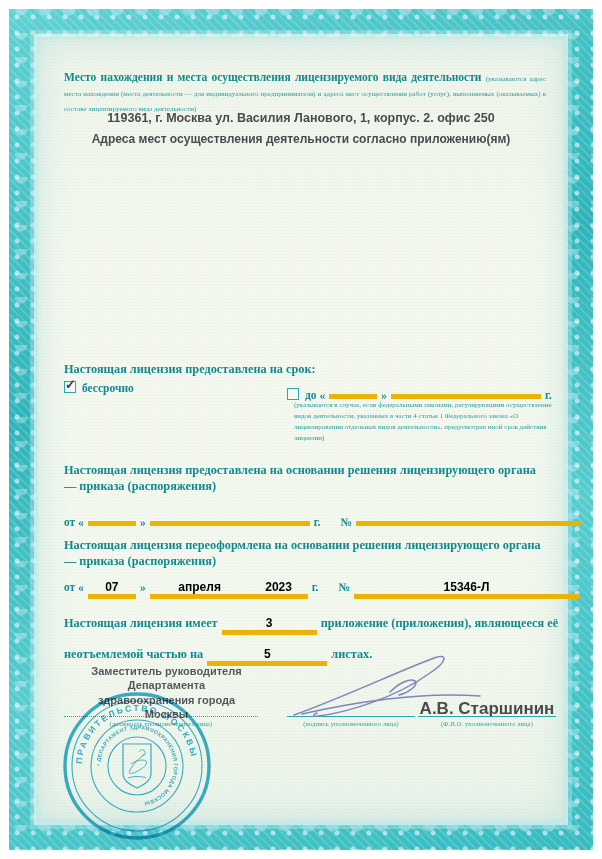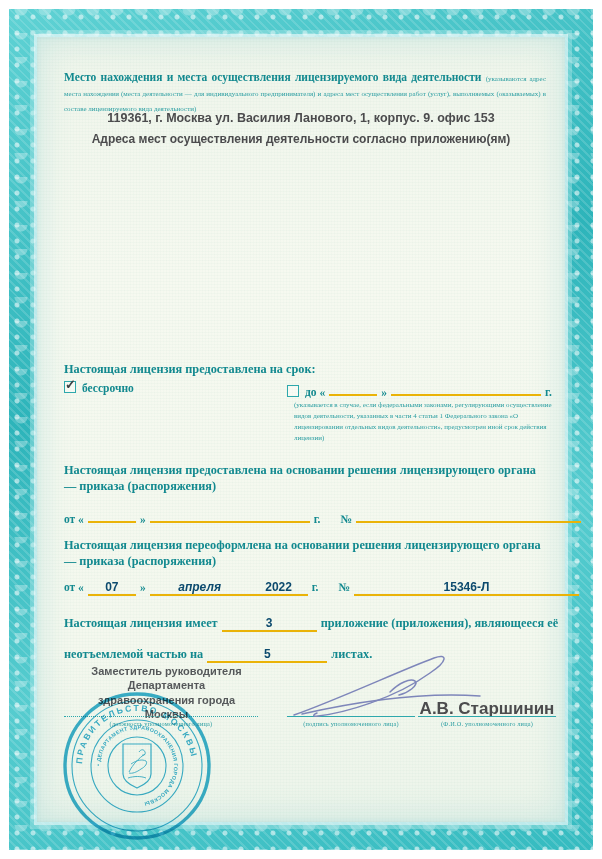--- a/index.html
+++ b/index.html
@@ -39,22 +39,22 @@
   .tiny { font-size:7px; font-weight:normal; color:#2b9ea2; }
   .cap { font-size:6.3px; color:#2b9ea2; text-align:center; letter-spacing:.2px; }
 
   .header-para { left:64px; top:70px; width:482px; font-size:11.5px; line-height:1.32; text-align:justify; }
   .addr1 { left:0; right:0; top:111px; text-align:center; font-size:12.5px; }
   .addr2 { left:0; right:0; top:132px; font-size:12px; }
 
   .sect-title { font-size:12.3px; line-height:1.3; }
   .row { font-size:11.5px; white-space:nowrap; }
   .fill {
-    display:inline-block; border-bottom:2px solid #eab308; text-align:center;
-    font-family:"Liberation Sans",sans-serif; font-weight:bold; color:#0c4a6e;
+    display:inline-block; border-bottom:5px solid #eab308; text-align:center;
+    font-family:"Liberation Sans",sans-serif; font-weight:bold; color:#000000;
     font-size:12px; line-height:13px; height:13px; margin:0 4px; vertical-align:baseline;
   }
   .w48{width:48px}.w100{width:100px}.w58{width:58px}.w150{width:150px}.w160{width:160px}
   .w225{width:225px}.w95{width:95px}.w120{width:120px}
   .gap { display:inline-block; width:20px; }
 
   .checkbox { display:inline-block; width:10px; height:10px; border:1.4px solid #2da8ac; vertical-align:-1px; position:relative; margin-right:6px; background:rgba(255,255,255,.3); }
   .checkmark { position:absolute; left:0px; top:-5px; color:#3d4145; font-size:13px; font-weight:bold; font-family:"Liberation Sans",sans-serif; }
 
   .sig-pos { left:64px; top:664px; width:205px; font-size:11px; line-height:1.3; color:#55585a; }
@@ -70,21 +70,21 @@
 
 <div class="doc">
   <div class="frame"></div>
   <div class="page"></div>
 
   <div class="content">
 
     <div class="abs header-para">
       <span class="teal b">Место нахождения и места осуществления лицензируемого вида деятельности </span><span class="tiny">(указываются адрес места нахождения (места деятельности — для индивидуального предпринимателя) и адреса мест осуществления работ (услуг), выполняемых (оказываемых) в составе лицензируемого вида деятельности)</span>
     </div>
-    <div class="abs addr1 sans b dark">119361, г. Москва ул. Василия Ланового, 1, корпус. 9.  офис 153</div>
+    <div class="abs addr1 sans b dark">119361, г. Москва ул. Василия Ланового, 1, корпус. 2.  офис 250</div>
     <div class="abs addr2 sans b dark">Адреса мест осуществления деятельности согласно приложению(ям)</div>
 
     <div class="abs sect-title teal b" style="left:64px; top:362px;">Настоящая лицензия предоставлена на срок:</div>
 
     <div class="abs row" style="left:64px; top:381px;">
       <span class="checkbox"><span class="checkmark">✓</span></span><span class="teal b">бессрочно</span>
     </div>
 
     <div class="abs row" style="left:287px; top:381px;">
       <span class="checkbox"></span><span class="teal b">до «</span><span class="fill w48"></span><span class="teal b">»</span><span class="fill w150"></span><span class="teal b">г.</span>
@@ -92,21 +92,21 @@
 
     <div class="abs tiny" style="left:294px; top:400px; width:258px; line-height:1.55;">(указывается в случае, если федеральными законами, регулирующими осуществление видов деятельности, указанных в части 4 статьи 1 Федерального закона «О лицензировании отдельных видов деятельности», предусмотрен иной срок действия лицензии)</div>
 
     <div class="abs sect-title teal b" style="left:64px; top:463px; width:487px;">Настоящая лицензия предоставлена на основании решения лицензирующего органа — приказа (распоряжения)</div>
     <div class="abs row teal b" style="left:64px; top:508px;">
       <span>от «</span><span class="fill w48"></span><span>»</span><span class="fill w160"></span><span>г.</span><span class="gap"></span><span>№</span><span class="fill w225"></span>
     </div>
 
     <div class="abs sect-title teal b" style="left:64px; top:538px; width:487px;">Настоящая лицензия переоформлена на основании решения лицензирующего органа — приказа (распоряжения)</div>
     <div class="abs row teal b" style="left:64px; top:581px;">
-      <span>от «</span><span class="fill w48">07</span><span>»</span><span class="fill w100" style="margin-right:0;font-style:italic;">апреля</span><span class="fill w58" style="margin-left:0;">2022</span><span>г.</span><span class="gap"></span><span>№</span><span class="fill w225">15346-Л</span>
+      <span>от «</span><span class="fill w48">07</span><span>»</span><span class="fill w100" style="margin-right:0;">апреля</span><span class="fill w58" style="margin-left:0;">2023</span><span>г.</span><span class="gap"></span><span>№</span><span class="fill w225">15346-Л</span>
     </div>
 
     <div class="abs row teal b" style="left:64px; top:616px; font-size:12.3px;">
       <span>Настоящая лицензия имеет</span><span class="fill w95">3</span><span>приложение (приложения), являющееся её</span>
     </div>
     <div class="abs row teal b" style="left:64px; top:647px; font-size:12.3px;">
       <span>неотъемлемой частью на</span><span class="fill w120">5</span><span>листах.</span>
     </div>
 
     <div class="abs sig-pos sans b">

